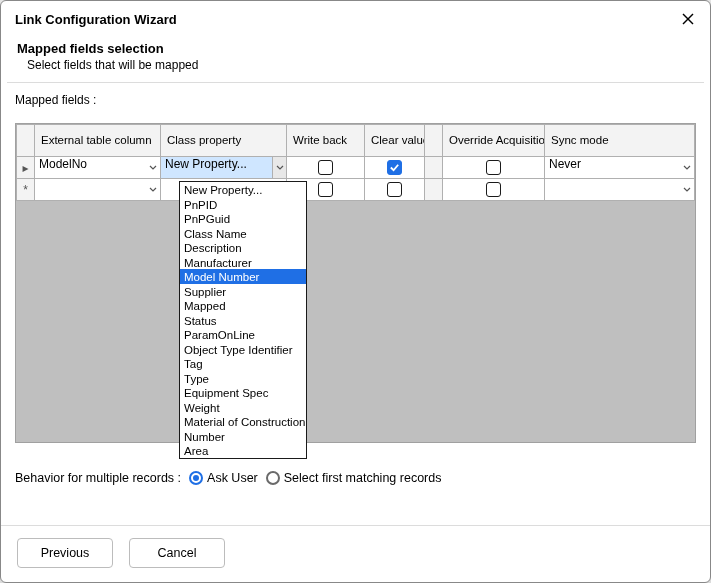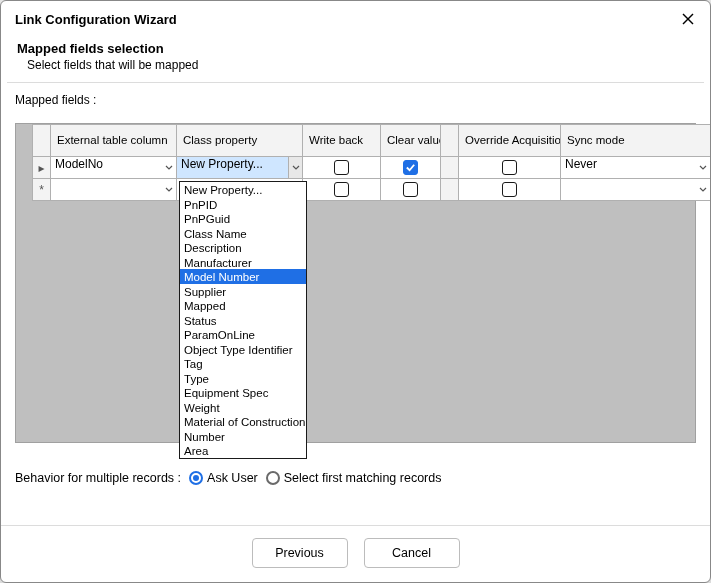--- a/index.html
+++ b/index.html
@@ -64,21 +64,20 @@
     display: flex;
     flex-direction: column;
     position: relative;
   }
 
   table.grid {
     border-collapse: collapse;
     table-layout: fixed;
     width: 100%;
     background: #fff;
-    margin-left: 16px;
   }
   .grid th, .grid td {
     border: 1px solid #b0b0b0;
     padding: 0;
     height: 22px;
     font-weight: 400;
     text-align: left;
     vertical-align: middle;
     overflow: hidden;
     white-space: nowrap;
@@ -199,21 +198,21 @@
     border-radius: 50%;
   }
   .radio .dot.unsel {
     border: 2px solid #6a6a6a;
   }
 
   .footer {
     border-top: 1px solid #dcdcdc;
     padding: 12px 16px 14px 16px;
     display: flex;
-    justify-content: center;
+    justify-content: flex-start;
     gap: 16px;
   }
   button.btn {
     min-width: 96px;
     height: 30px;
     border: 1px solid #bcbcbc;
     background: #fff;
     border-radius: 4px;
     font-size: 12.5px;
     cursor: pointer;

